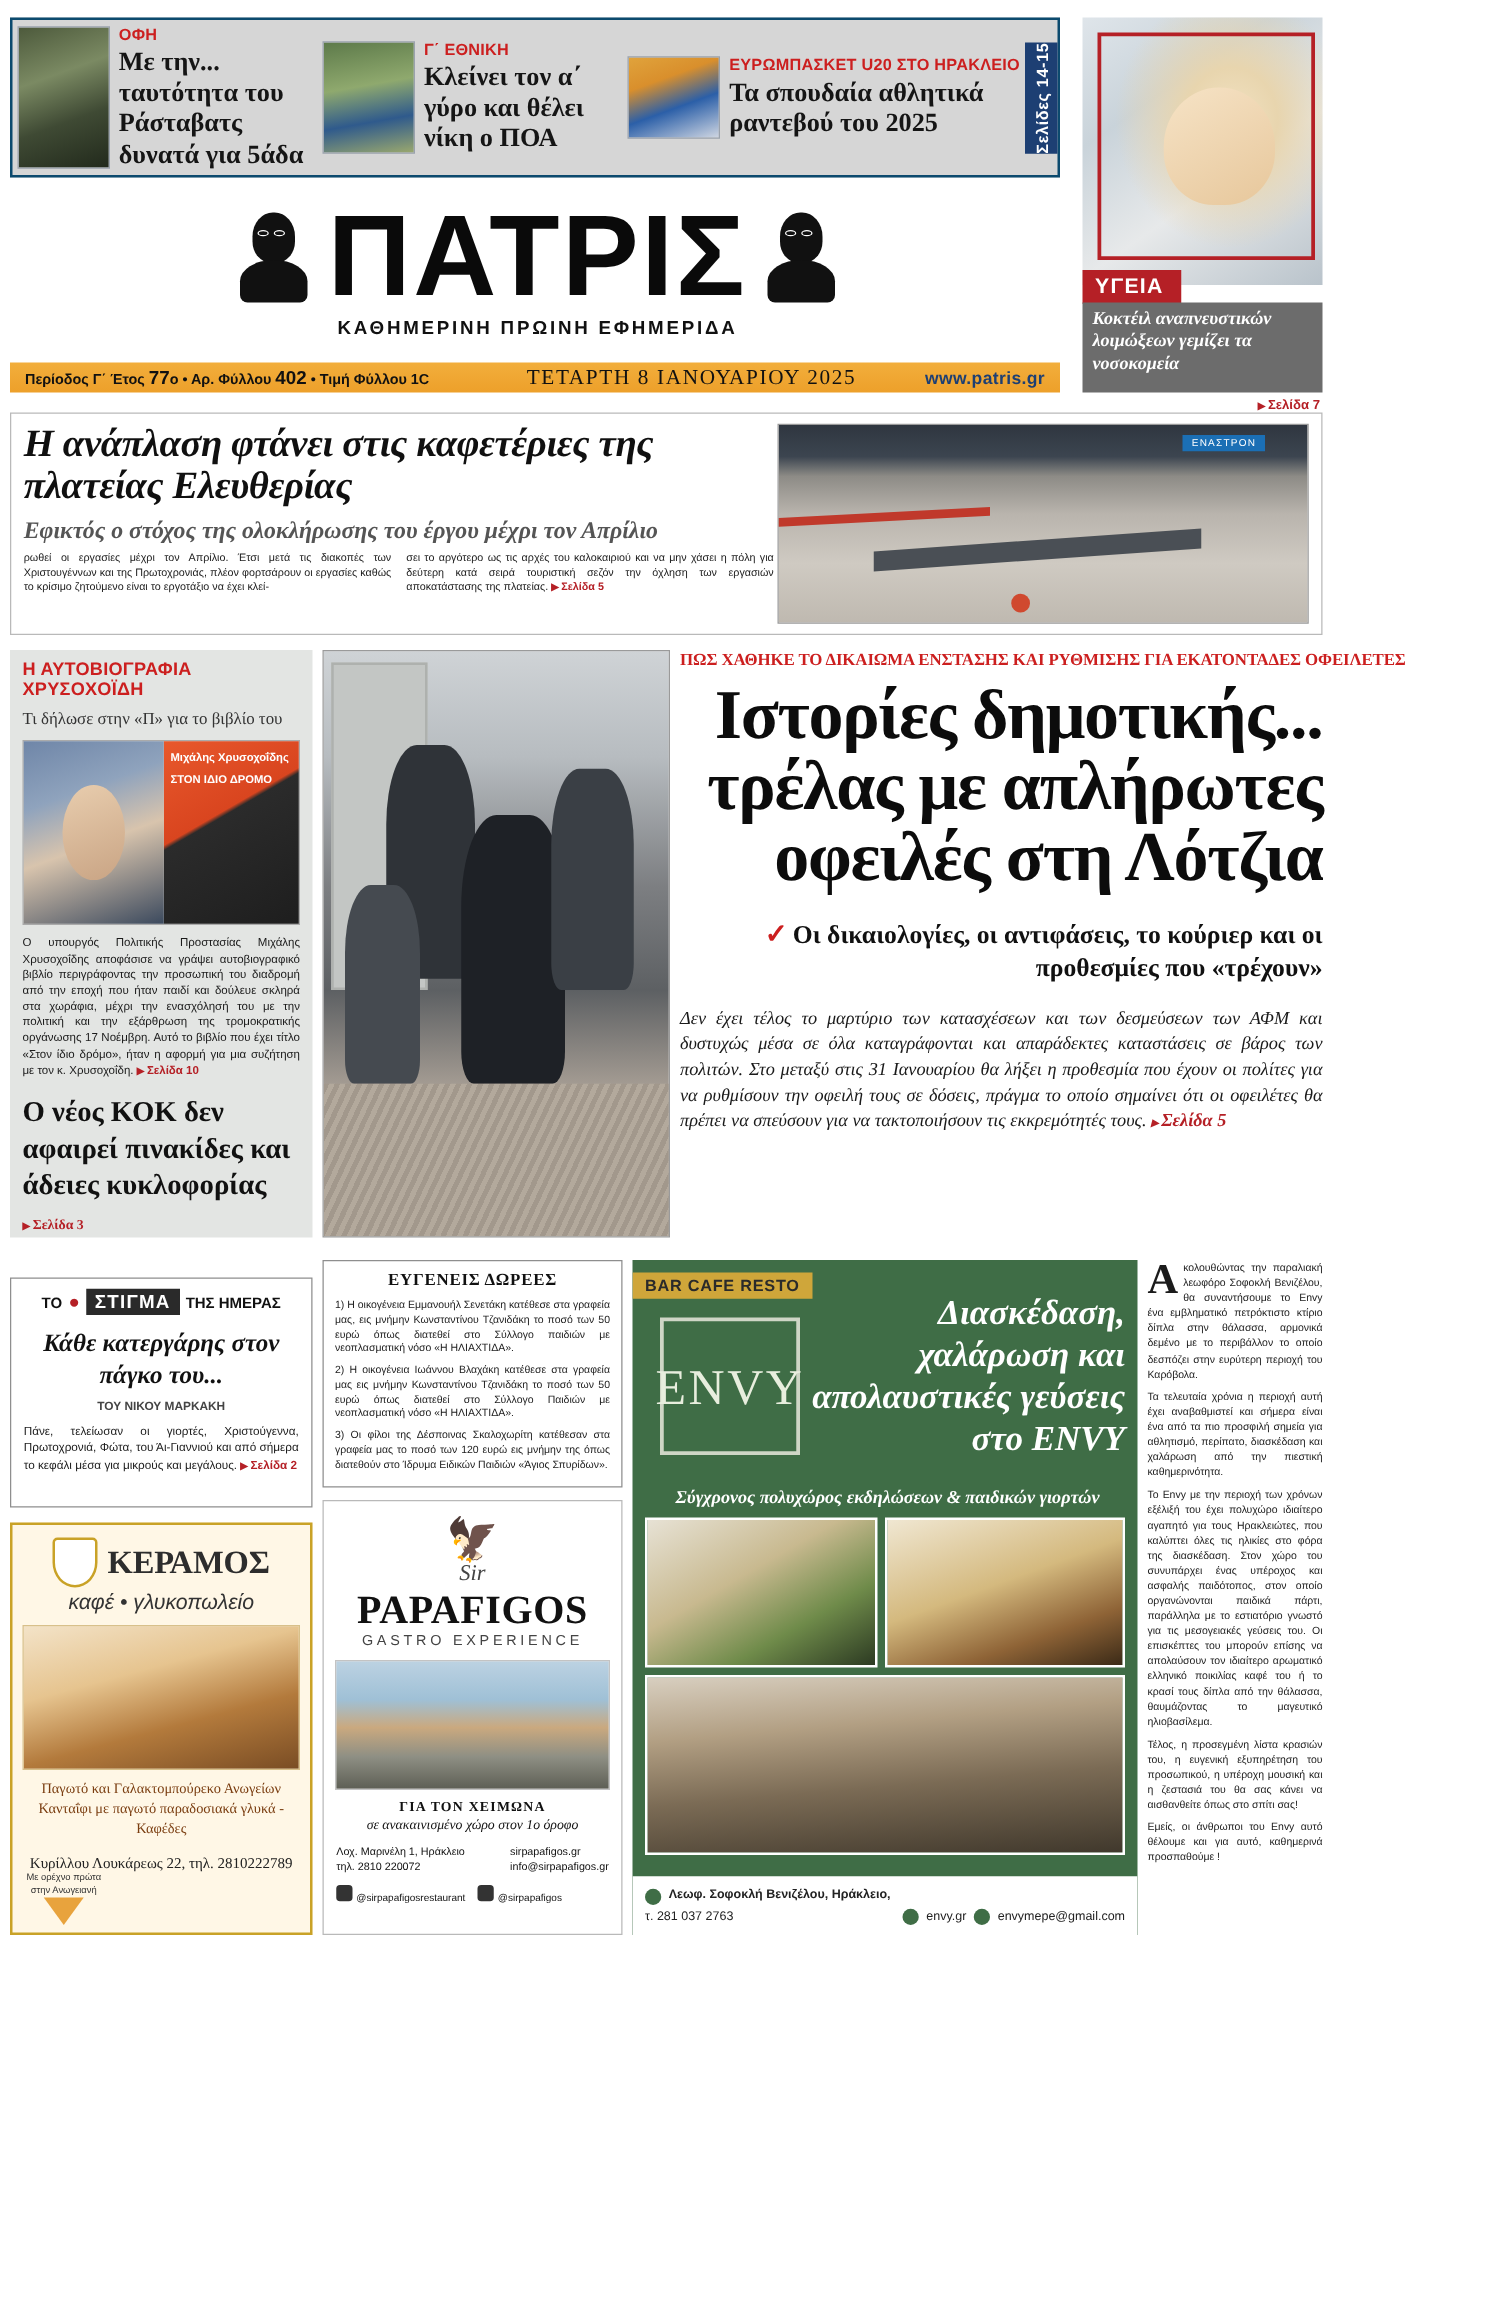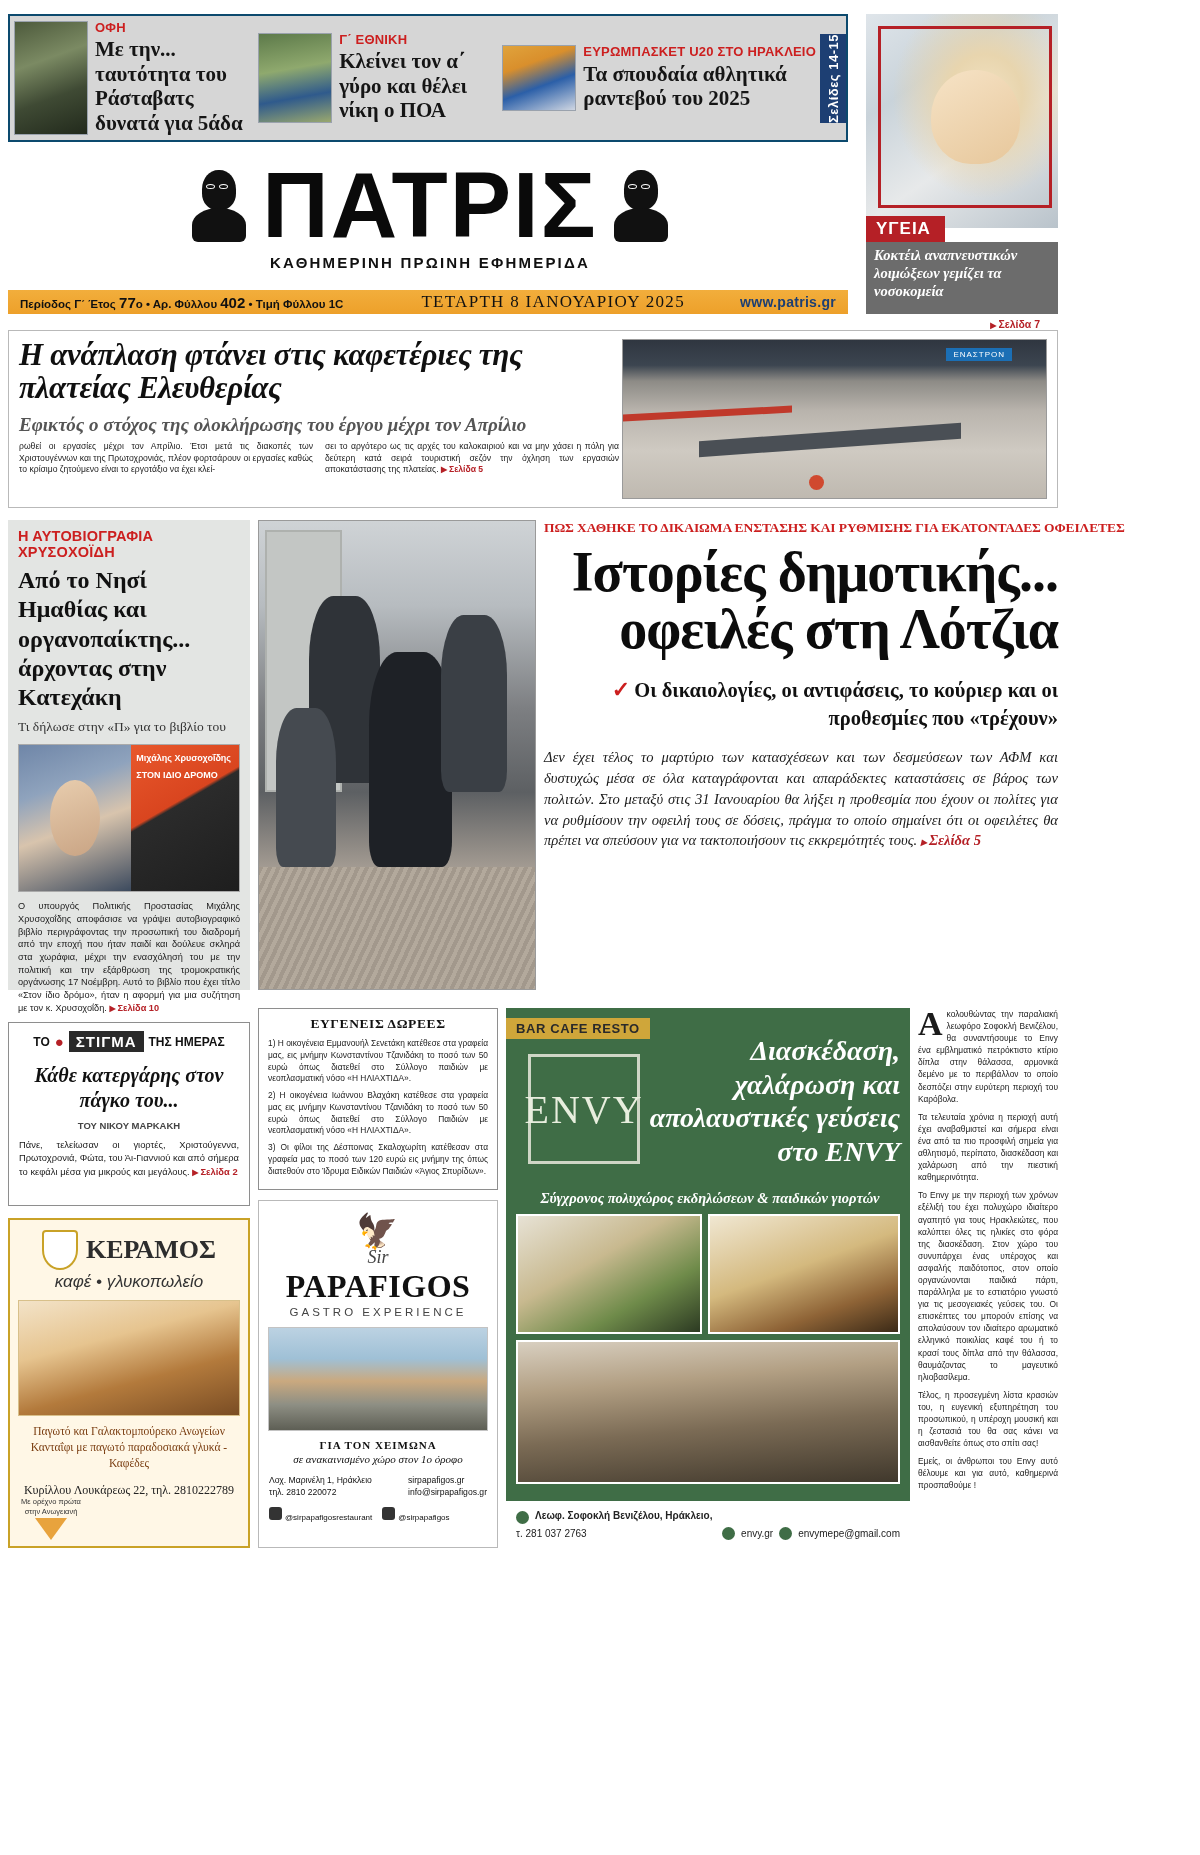--- a/index.html
+++ b/index.html
@@ -70,21 +70,21 @@
     font-size: 17px; font-weight: 700; letter-spacing: 1px; padding: 3px 14px 4px 10px;
     font-family: "Liberation Sans", sans-serif;
   }
   .health-cap {
     position: absolute; left: 0; right: 0; top: 228px; bottom: 0;
     background: #6c6c6c; color: #fff; padding: 4px 8px 2px 8px;
     font-family: "Liberation Serif", serif; font-style: italic; font-weight: 700;
     font-size: 14.5px; line-height: 1.25;
   }
   .health-page {
-    position: absolute; right: 18px; bottom: -16px; color: #b52026;
+    position: absolute; right: 2px; bottom: -16px; color: #b52026;
     font-size: 10.5px; font-weight: 700;
   }
 
   
   .masthead { position: absolute; left: 0; top: 158px; width: 860px; height: 128px; }
   .mast-row { display: flex; align-items: center; justify-content: center; height: 94px; gap: 14px; }
   .mast-title {
     font-family: "Liberation Sans", sans-serif; font-weight: 700;
     font-size: 92px; letter-spacing: 2px; line-height: .9; color: #0a0a0a;
   }
@@ -434,21 +434,20 @@
     <div class="lead-photo">
       <div class="sign">ΕΝΑΣΤΡΟΝ</div>
       <div class="stripe-red"></div>
         <div class="stripe-dark"></div>
         <div class="ball"></div>
     </div>
   </div>
 
   <div class="leftcol">
     <div class="lc-kicker">Η ΑΥΤΟΒΙΟΓΡΑΦΙΑ ΧΡΥΣΟΧΟΪΔΗ</div>
-    <div class="lc-head">Από το Νησί Ημαθίας και οργανοπαίκτης... άρχοντας στην Κατεχάκη</div>
     <div class="lc-sub">Τι δήλωσε στην «Π» για το βιβλίο του</div>
     <div class="lc-photo">
       <div class="portraitimg"></div>
       <div class="bookimg">
         <div>Μιχάλης Χρυσοχοΐδης</div>
         <div style="margin-top:6px">ΣΤΟΝ ΙΔΙΟ ΔΡΟΜΟ</div>
       </div>
     </div>
     <div class="lc-body">
       <span>Ο υπουργός Πολιτικής Προστασίας Μιχάλης Χρυσοχοΐδης αποφάσισε να γράψει αυτοβιογραφικό βιβλίο περιγράφοντας την προσωπική του διαδρομή από την εποχή που ήταν παιδί και δούλευε σκληρά στα χωράφια, μέχρι την ενασχόλησή του με την πολιτική και την εξάρθρωση της τρομοκρατικής οργάνωσης 17 Νοέμβρη. Αυτό το βιβλίο που έχει τίτλο «Στον ίδιο δρόμο», ήταν η αφορμή για μια συζήτηση με τον κ. Χρυσοχοΐδη.</span>
@@ -466,20 +465,21 @@
       <div class="p p2"></div>
       <div class="p p3"></div>
       <div class="p p4"></div>
     <div class="floor"></div>
   </div>
 
   <div class="main-story">
     <div class="ms-kicker">ΠΩΣ ΧΑΘΗΚΕ ΤΟ ΔΙΚΑΙΩΜΑ ΕΝΣΤΑΣΗΣ ΚΑΙ ΡΥΘΜΙΣΗΣ ΓΙΑ ΕΚΑΤΟΝΤΑΔΕΣ ΟΦΕΙΛΕΤΕΣ</div>
     <div class="ms-head">
       <div>Ιστορίες δημοτικής...</div>
+      <div>τρέλας με απλήρωτες</div>
       <div>οφειλές στη Λότζια</div>
     </div>
     <div class="ms-bullets">
       <span class="check">✓</span><span>Οι δικαιολογίες, οι αντιφάσεις, το κούριερ και οι προθεσμίες που «τρέχουν»</span>
     </div>
     <div class="ms-body">
       <span>Δεν έχει τέλος το μαρτύριο των κατασχέσεων και των δεσμεύσεων των ΑΦΜ και δυστυχώς μέσα σε όλα καταγράφονται και απαράδεκτες καταστάσεις σε βάρος των πολιτών. Στο μεταξύ στις 31 Ιανουαρίου θα λήξει η προθεσμία που έχουν οι πολίτες για να ρυθμίσουν την οφειλή τους σε δόσεις, πράγμα το οποίο σημαίνει ότι οι οφειλέτες θα πρέπει να σπεύσουν για να τακτοποιήσουν τις εκκρεμότητές τους.</span>
       <span class="page-ref">Σελίδα 5</span>
     </div>
   </div>

